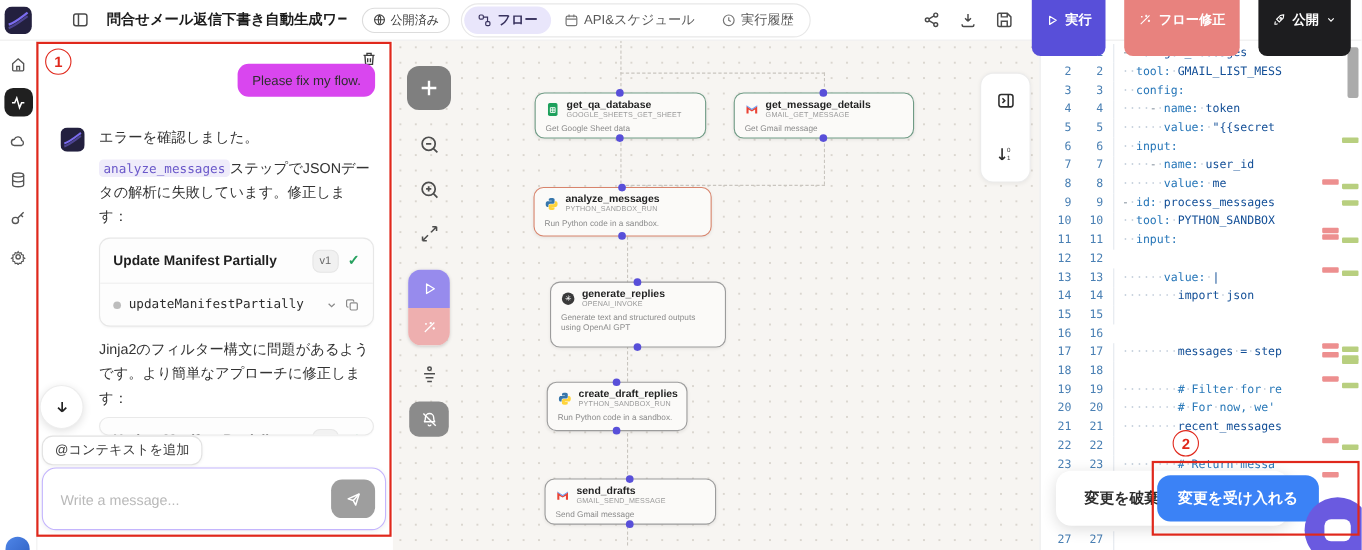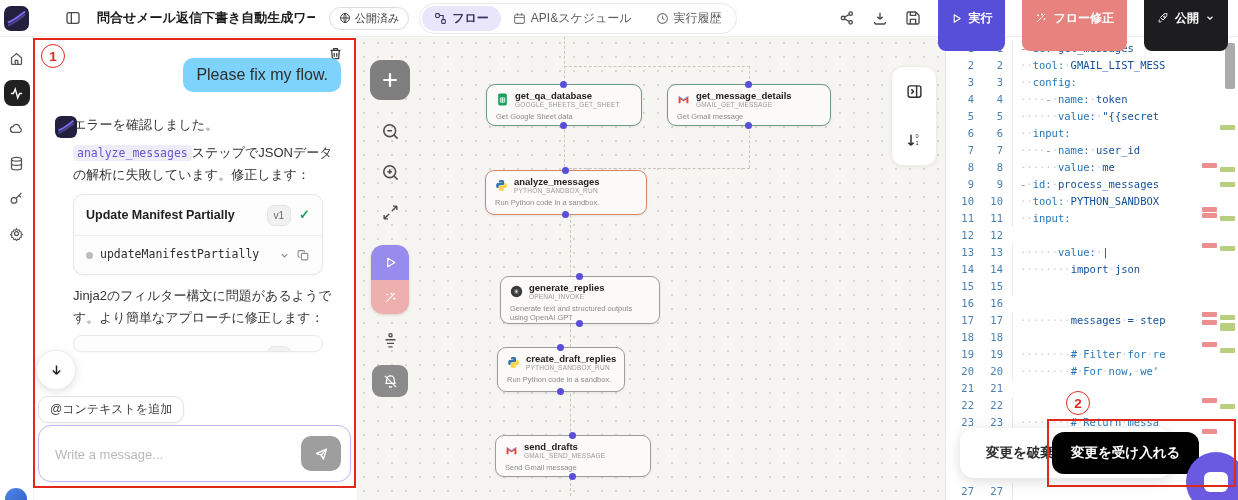--- a/index.html
+++ b/index.html
@@ -31,25 +31,25 @@
   .sidebar{position:absolute;left:0;top:36px;bottom:0;width:33px;background:#fff;
            border-right:1px solid #f0f0f0;display:flex;flex-direction:column;align-items:center;z-index:15;}
   .sb-item{width:26px;height:26px;display:flex;align-items:center;justify-content:center;
            color:#555;margin-top:9px;border-radius:8px;cursor:pointer;}
   .sb-item.active{background:#202020;color:#fff;}
   .sb-avatar{position:absolute;left:5px;bottom:-10px;width:22px;height:22px;border-radius:50%;
              background:linear-gradient(135deg,#4f86e8,#2e5fc2);}
   
   .chat{position:absolute;left:33px;top:36px;width:324px;bottom:0;background:#fff;z-index:10;}
   .trash{position:absolute;right:14px;top:10px;color:#3c3c3c;}
-  .bubble-user{position:absolute;right:16px;top:22px;background:#7dd3fc;color:#2e2e2e;
-               border-radius:10px;padding:8px 13px;font-size:16px;text-align:right;}
+  .bubble-user{position:absolute;right:16px;top:22px;background:#d946ef;color:#2e2e2e;
+               border-radius:10px;padding:8px 13px;font-size:12px;text-align:right;}
   .asst{position:absolute;left:22px;top:78px;width:284px;}
   .asst-avatar{position:absolute;left:0;top:2px;width:22px;height:22px;}
-  .asst-body{margin-left:18px;font-size:13px;color:#333;line-height:1.7;}
+  .asst-body{margin-left:35px;font-size:13px;color:#333;line-height:1.7;}
   .asst-body p{margin:0 0 6px 0;}
   .chip{font-family:"DejaVu Sans Mono",monospace;font-size:11.5px;color:#6a58c9;background:#efecfa;
         border-radius:4px;padding:1px 4px;}
   .toolcard{border:1px solid #e7e7e7;border-radius:10px;background:#fdfdfd;width:248px;
             margin:8px 0 10px 0;box-shadow:0 1px 2px rgba(0,0,0,.04);overflow:hidden;}
   .tc-head{display:flex;align-items:center;gap:8px;padding:9px 12px;border-bottom:1px solid #efefef;}
   .tc-title{font-size:12.5px;font-weight:bold;color:#1f1f1f;flex:1;}
   .tc-ver{font-size:10px;color:#666;background:#f1f1f1;border:1px solid #e5e5e5;border-radius:7px;padding:1px 6px;}
   .tc-check{color:#27a15f;font-size:13px;font-weight:bold;}
   .tc-row{display:flex;align-items:center;gap:7px;padding:9px 12px;}
@@ -107,21 +107,21 @@
   .k{color:#2676b8;} .v{color:#134f97;} .cmt{color:#2878b8;} .dsh{color:#7e8b98;}
   .ws{color:#c3cedb;}
   .scrollthumb{position:absolute;right:3px;top:7px;width:10px;height:46px;background:#ababab;border-radius:2px;}
   .mk{position:absolute;height:5px;width:15px;border-radius:1px;}
   .mk.r{background:#ed8f8f;right:21px;} .mk.g{background:#b8cf7f;right:3px;}
   .row27{position:absolute;left:0;top:447px;}
   
   .footerbar{position:absolute;left:960px;top:428px;width:212px;height:50px;background:#fff;
              border-radius:14px;box-shadow:0 3px 14px rgba(0,0,0,.14);z-index:30;display:flex;align-items:center;}
   .discard{margin-left:26px;font-size:13.5px;font-weight:bold;color:#2e2e2e;cursor:pointer;}
-  .accept{position:absolute;left:1052px;top:432px;height:42px;padding:0 19px;background:#000000;color:#fff;
+  .accept{position:absolute;left:1052px;top:432px;height:42px;padding:0 19px;background:#3b82f6;color:#fff;
           border-radius:12px;font-size:13.5px;font-weight:bold;display:flex;align-items:center;z-index:31;cursor:pointer;}
   
   .annot-rect{position:absolute;border:2.5px solid #e0281c;z-index:40;pointer-events:none;}
   .annot-num{position:absolute;width:22px;height:22px;border:1.5px solid #e0281c;border-radius:50%;
              color:#e0281c;font-size:13.5px;display:flex;align-items:center;justify-content:center;
              z-index:41;background:transparent;font-weight:bold;pointer-events:none;}
   
   .widget{position:absolute;left:1186px;top:452px;width:60px;height:60px;border-radius:50%;background:#6a5ae0;
           z-index:35;display:flex;align-items:center;justify-content:center;cursor:pointer;}
   .widget .w-in{width:24px;height:20px;background:#fff;border-radius:6px;}
@@ -368,21 +368,21 @@
             </span>
             <div>
               <div class="nid">analyze_messages</div>
               <div class="ntool">PYTHON_SANDBOX_RUN</div>
             </div>
           </div>
           <div class="ndesc">Run Python code in a sandbox.</div>
           <span class="port pt"></span>
           <span class="port pb"></span>
         </div>
-        <div class="node default" style="left: 143px; top: 240px; width: 160px; height: 48px;">
+        <div class="node default" style="left: 143px; top: 220px; width: 160px; height: 60px;">
           <div class="nrow">
             <span>
               <svg width="13" height="13" viewBox="0 0 24 24">
                 <circle cx="12" cy="12" r="10.5" fill="#3a3a3a"></circle>
                 <text x="12" y="16.5" font-size="13" text-anchor="middle" fill="#fff">✳</text>
               </svg>
             </span>
             <div>
               <div class="nid">generate_replies</div>
               <div class="ntool">OPENAI_INVOKE</div>
@@ -500,21 +500,21 @@
         <div class="crow"><span class="ln">11</span><span class="ln ln2">11</span><span class="ct"><span class="ws">·</span><span class="ws">·</span><span class="k">input:</span><span class="v"></span></span></div>
         <div class="crow"><span class="ln">12</span><span class="ln ln2">12</span></div>
         <div class="crow"><span class="ln">13</span><span class="ln ln2">13</span><span class="ct"><span class="ws">·</span><span class="ws">·</span><span class="ws">·</span><span class="ws">·</span><span class="ws">·</span><span class="ws">·</span><span class="k">value:</span><span class="v"><span class="ws">·</span>|</span></span></div>
         <div class="crow"><span class="ln">14</span><span class="ln ln2">14</span><span class="ct"><span class="ws">·</span><span class="ws">·</span><span class="ws">·</span><span class="ws">·</span><span class="ws">·</span><span class="ws">·</span><span class="ws">·</span><span class="ws">·</span><span class="v">import<span class="ws">·</span>json</span></span></div>
         <div class="crow"><span class="ln">15</span><span class="ln ln2">15</span><span class="ct"></span></div>
         <div class="crow"><span class="ln">16</span><span class="ln ln2">16</span></div>
         <div class="crow"><span class="ln">17</span><span class="ln ln2">17</span><span class="ct"><span class="ws">·</span><span class="ws">·</span><span class="ws">·</span><span class="ws">·</span><span class="ws">·</span><span class="ws">·</span><span class="ws">·</span><span class="ws">·</span><span class="v">messages<span class="ws">·</span>=<span class="ws">·</span>step</span></span></div>
         <div class="crow"><span class="ln">18</span><span class="ln ln2">18</span><span class="ct"></span></div>
         <div class="crow"><span class="ln">19</span><span class="ln ln2">19</span><span class="ct"><span class="ws">·</span><span class="ws">·</span><span class="ws">·</span><span class="ws">·</span><span class="ws">·</span><span class="ws">·</span><span class="ws">·</span><span class="ws">·</span><span class="cmt">#<span class="ws">·</span>Filter<span class="ws">·</span>for<span class="ws">·</span>re</span></span></div>
         <div class="crow"><span class="ln">20</span><span class="ln ln2">20</span><span class="ct"><span class="ws">·</span><span class="ws">·</span><span class="ws">·</span><span class="ws">·</span><span class="ws">·</span><span class="ws">·</span><span class="ws">·</span><span class="ws">·</span><span class="cmt">#<span class="ws">·</span>For<span class="ws">·</span>now,<span class="ws">·</span>we'</span></span></div>
-        <div class="crow"><span class="ln">21</span><span class="ln ln2">21</span></div>
+        <div class="crow"><span class="ln">21</span><span class="ln ln2">21</span><span class="ct"><span class="ws">·</span><span class="ws">·</span><span class="ws">·</span><span class="ws">·</span><span class="ws">·</span><span class="ws">·</span><span class="ws">·</span><span class="ws">·</span><span class="v">recent_messages</span></span></div>
         <div class="crow"><span class="ln">22</span><span class="ln ln2">22</span><span class="ct"></span></div>
         <div class="crow"><span class="ln">23</span><span class="ln ln2">23</span><span class="ct"><span class="ws">·</span><span class="ws">·</span><span class="ws">·</span><span class="ws">·</span><span class="ws">·</span><span class="ws">·</span><span class="ws">·</span><span class="ws">·</span><span class="cmt">#<span class="ws">·</span>Return<span class="ws">·</span>messa</span></span></div>
       </div>
     <div class="crow row27">
       <span class="ln">27</span><span class="ln ln2">27</span><span class="ct"></span>
     </div>
     <div class="scrollthumb"></div>
     <div>
         <div class="mk g" style="top: 89px;"></div>
         <div class="mk r" style="top: 127px;"></div>

